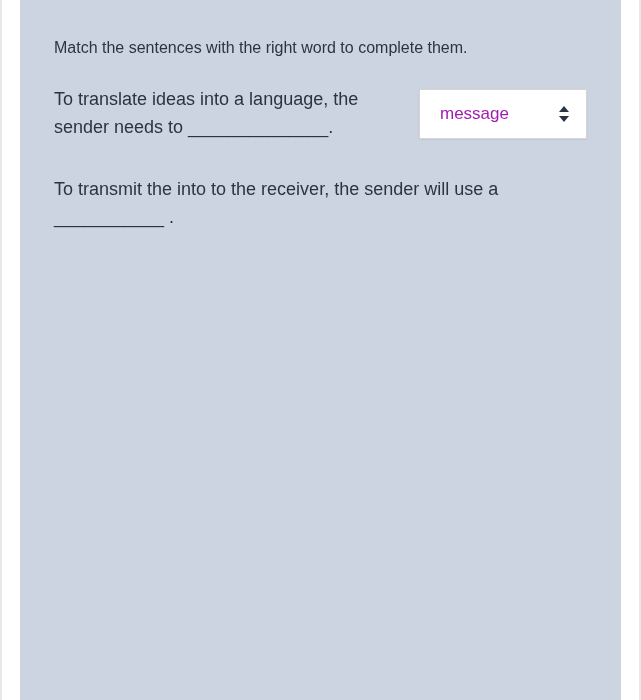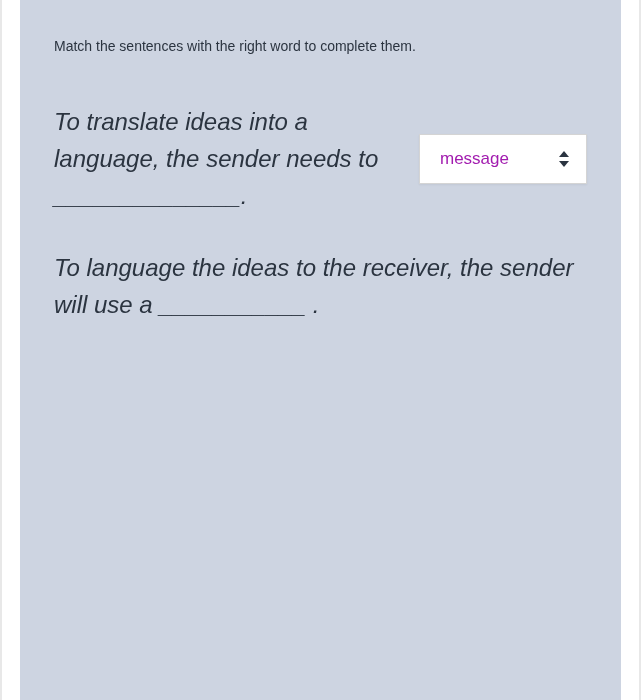--- a/index.html
+++ b/index.html
@@ -19,37 +19,36 @@
     border-left: 2px solid #e8e8e8;
     border-right: 2px solid #e8e8e8;
   }
   .panel {
     background: #cdd4e1;
     width: 100%;
     height: 100%;
     padding: 36px 34px 0 34px;
   }
   .instructions {
-    font-size: 14px;
+    font-size: 16px;
     line-height: 1.5;
     color: #2b3440;
-    margin-bottom: 46px;
+    margin-bottom: 26px;
   }
   .row {
     display: flex;
     align-items: center;
     margin-bottom: 34px;
     gap: 28px;
   }
   .prompt {
     flex: 1 1 auto;
-    font-size: 24px;
+    font-size: 18px;
     line-height: 1.55;
     color: #2b3440;
-    font-style: italic;
   }
   .dropdown {
     flex: 0 0 auto;
     background: #ffffff;
     border: 1px solid #d4d4d4;
     padding: 14px 16px 14px 20px;
     display: flex;
     align-items: center;
     justify-content: space-between;
     min-width: 168px;
@@ -85,18 +84,18 @@
         <span class="sort-icon">
           <svg width="12" height="16" viewBox="0 0 12 16">
               <path d="M6 0 L11 6 L1 6 Z" fill="#2b3440"></path>
               <path d="M6 16 L11 10 L1 10 Z" fill="#2b3440"></path>
             </svg>
         </span>
       </div>
     </div>
 
     <div class="row">
-      <div class="prompt">To language the ideas to the receiver, the sender will use a ___________ .</div>
+      <div class="prompt">To transmit the into to the receiver, the sender will use a ___________ .</div>
     </div>
 
 
   </div>
 </div>
 
 </body></html>

